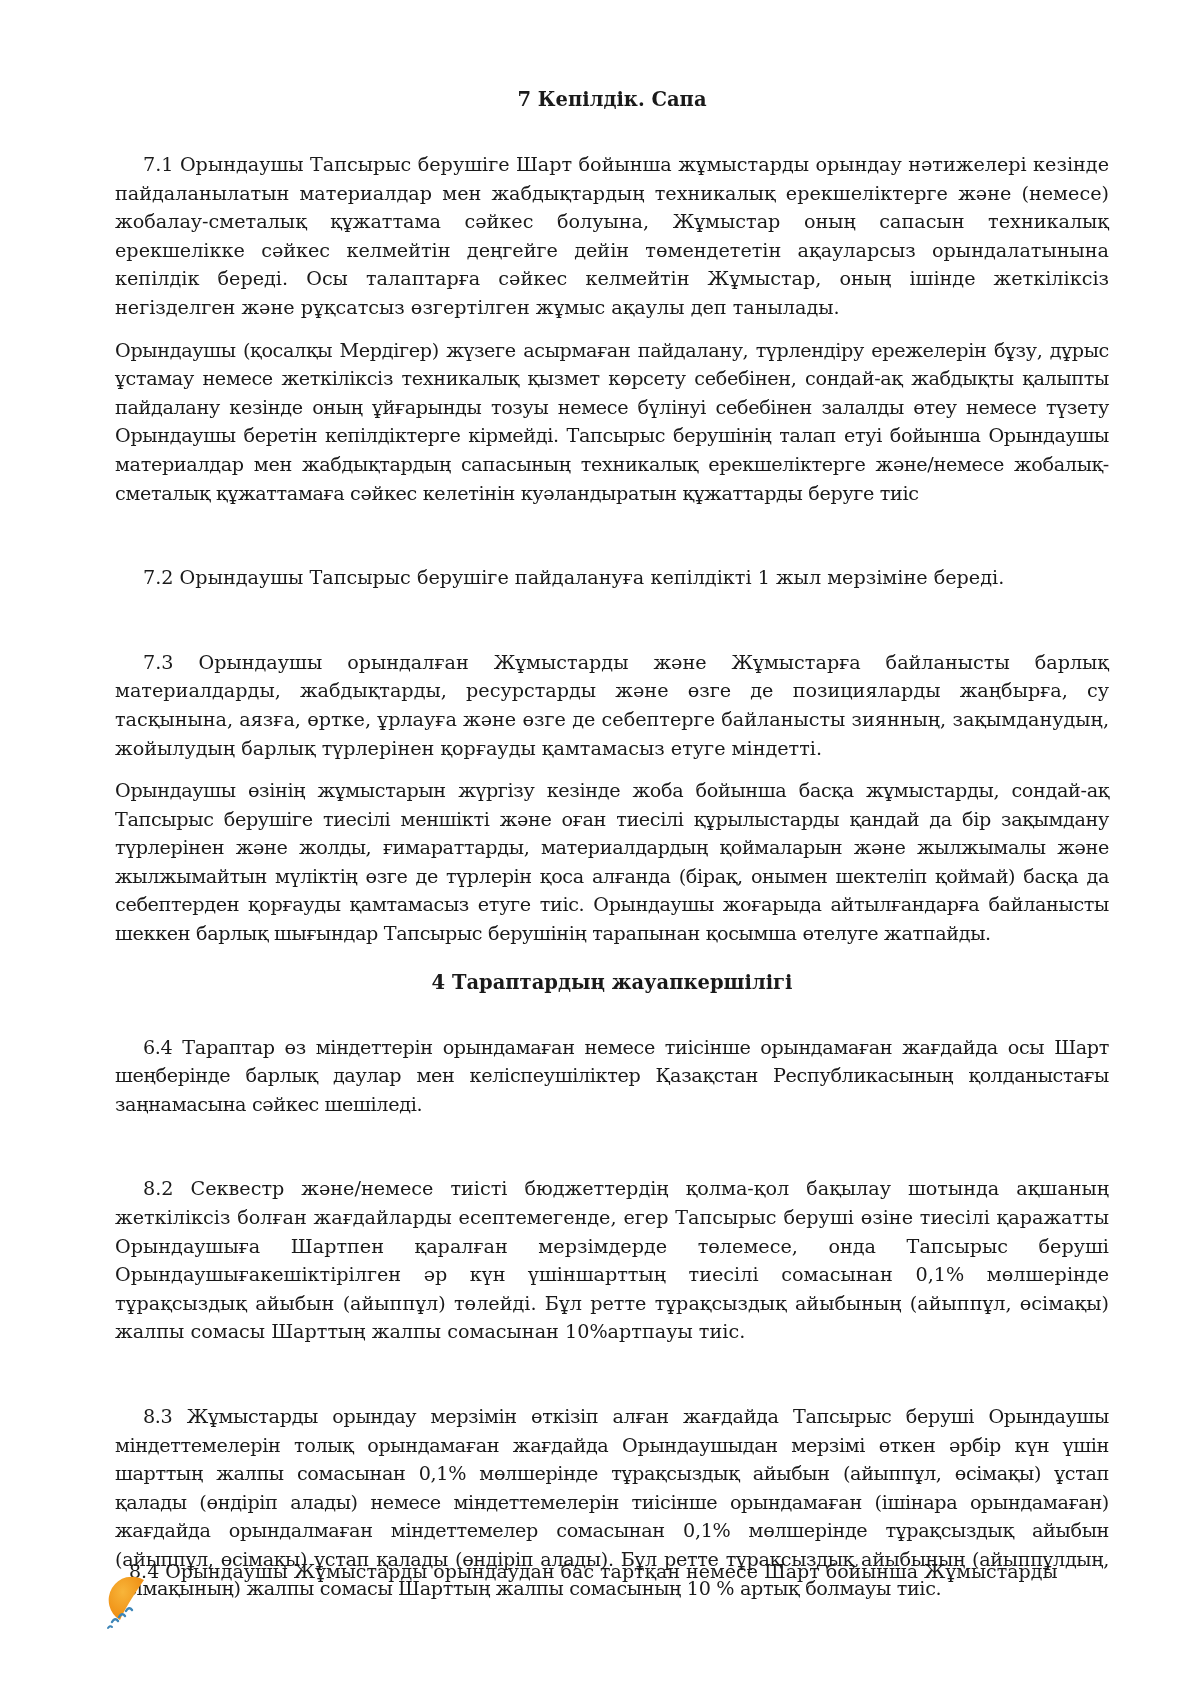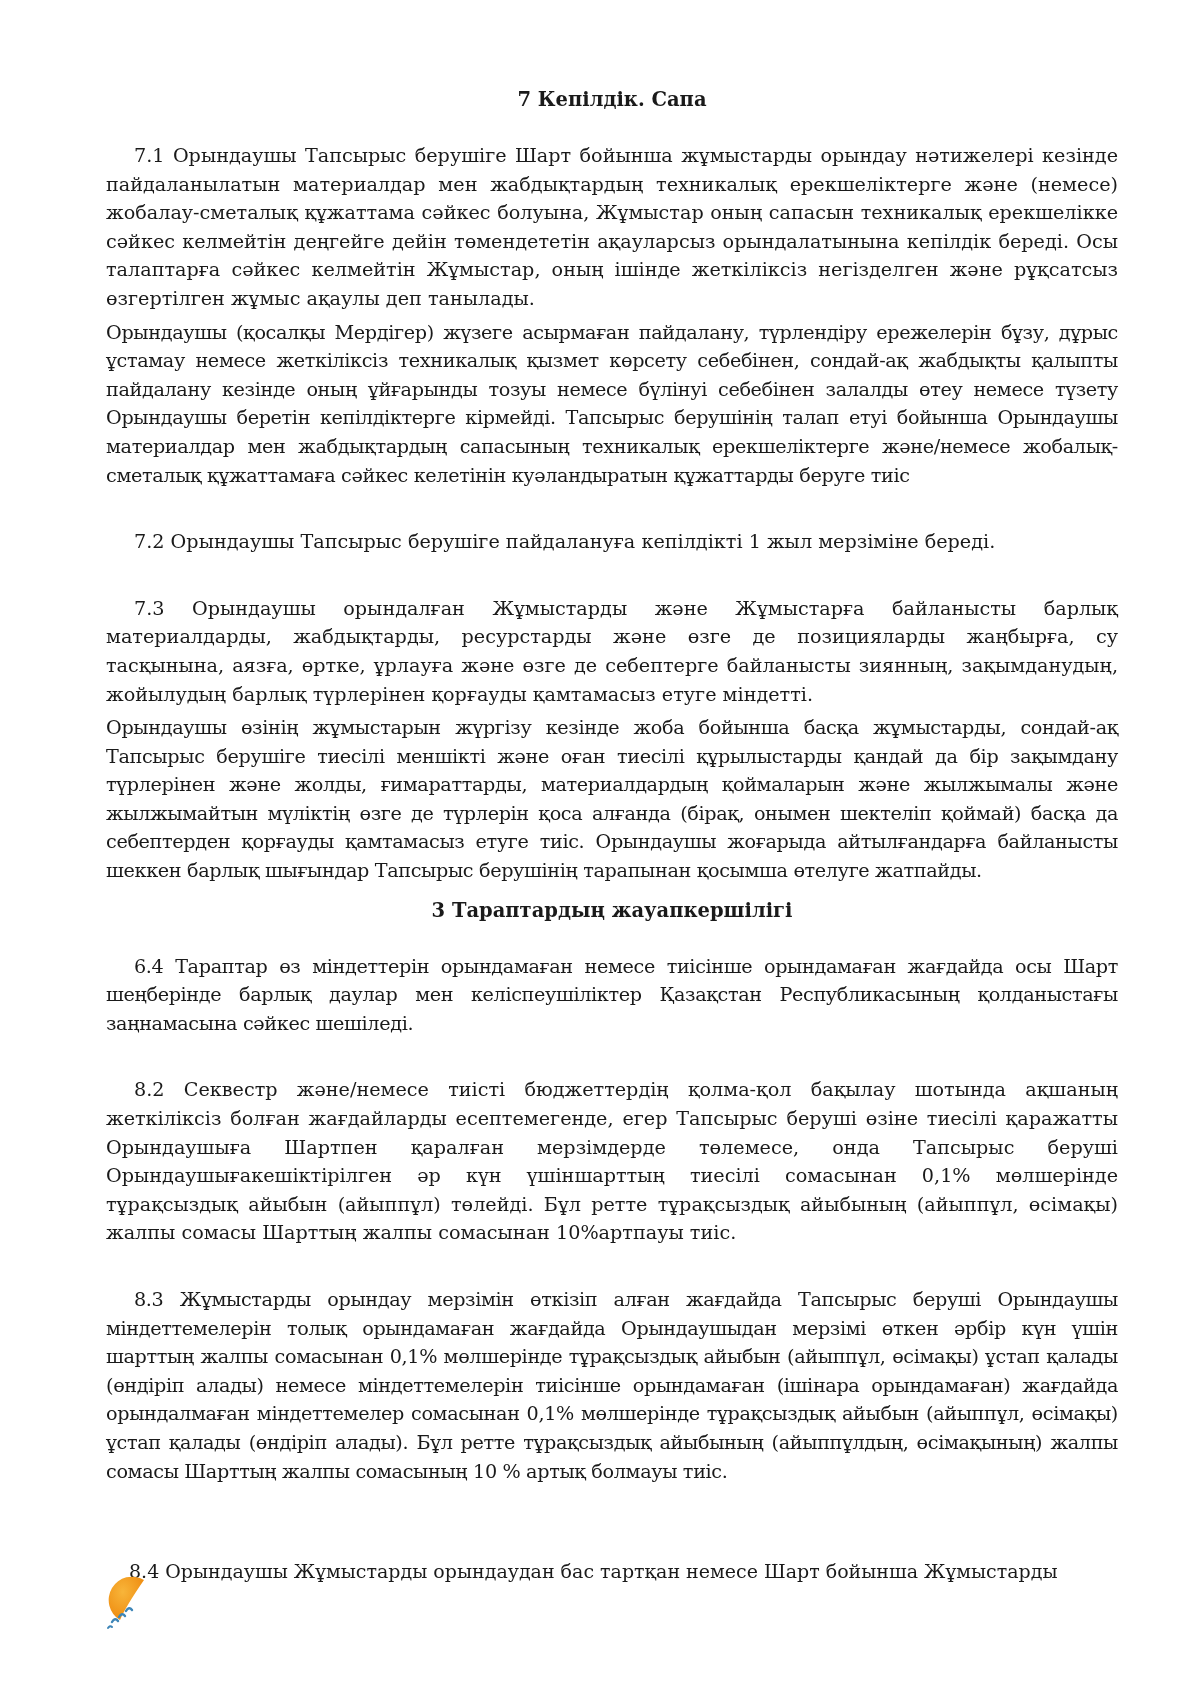--- a/index.html
+++ b/index.html
@@ -3,21 +3,21 @@
 <meta charset="utf-8">
 <style>
   html, body { margin: 0; padding: 0; background: #ffffff; }
   body { width: 1190px; height: 1683px; position: relative; overflow: hidden;
          font-family: "DejaVu Serif", "Liberation Serif", serif; color: #1a1a1a; }
   .page { position: absolute; left: 16px; top: 0; width: 1190px; height: 1683px; }
   .content { position: absolute; left: 85px; top: 86px; width: 1022px;
              font-size: 19.2px; line-height: 28.6px; }
   h2 { font-family: "DejaVu Serif", serif; font-weight: bold; font-size: 19.5px;
        text-align: center; margin: 0; line-height: 28px; }
-  p { margin: 5px; text-align: justify; }
+  p { margin: 14px; text-align: justify; }
   .indent { text-indent: 28px; }
   .gap-after-h { height: 23px; }
   .gap { height: 28px; }
   .gap-small { height: 6px; }
   #sec7-title { margin-bottom: 0; }
   .cond { letter-spacing: -0.35px; }
   .footer { position: absolute; left: 85px; top: 1560px; width: 1022px; height: 90px; }
   .logo { position: absolute; left: 3px; top: 10px; width: 44px; height: 60px; }
   .footer-text { position: absolute; left: 58px; top: 6px; width: 920px;
                  font-family: "DejaVu Serif", serif; font-size: 16px; line-height: 24px;
@@ -39,21 +39,21 @@
     <p class="cond">Орындаушы (қосалқы Мердігер) жүзеге асырмаған пайдалану, түрлендіру ережелерін бұзу, дұрыс ұстамау немесе жеткіліксіз техникалық қызмет көрсету себебінен, сондай-ақ жабдықты қалыпты пайдалану кезінде оның ұйғарынды тозуы немесе бүлінуі себебінен залалды өтеу немесе түзету Орындаушы беретін кепілдіктерге кірмейді. Тапсырыс берушінің талап етуі бойынша Орындаушы материалдар мен жабдықтардың сапасының техникалық ерекшеліктерге және/немесе жобалық-сметалық құжаттамаға сәйкес келетінін куәландыратын құжаттарды беруге тиіс</p>
     <div class="gap"></div>
 
     <p class="indent">7.2 Орындаушы Тапсырыс берушіге пайдалануға кепілдікті 1 жыл мерзіміне береді.</p>
     <div class="gap"></div>
 
     <p class="indent">7.3 Орындаушы орындалған Жұмыстарды және Жұмыстарға байланысты барлық материалдарды, жабдықтарды, ресурстарды және өзге де позицияларды жаңбырға, су тасқынына, аязға, өртке, ұрлауға және өзге де себептерге байланысты зиянның, зақымданудың, жойылудың барлық түрлерінен қорғауды қамтамасыз етуге міндетті.</p>
     <p class="cond">Орындаушы өзінің жұмыстарын жүргізу кезінде жоба бойынша басқа жұмыстарды, сондай-ақ Тапсырыс берушіге тиесілі меншікті және оған тиесілі құрылыстарды қандай да бір зақымдану түрлерінен және жолды, ғимараттарды, материалдардың қоймаларын және жылжымалы және жылжымайтын мүліктің өзге де түрлерін қоса алғанда (бірақ, онымен шектеліп қоймай) басқа да себептерден қорғауды қамтамасыз етуге тиіс. Орындаушы жоғарыда айтылғандарға байланысты шеккен барлық шығындар Тапсырыс берушінің тарапынан қосымша өтелуге жатпайды.</p>
     <div class="gap-small"></div>
 
-    <h2>3 Тараптардың жауапкершілігі</h2>
+    <h2>4 Тараптардың жауапкершілігі</h2>
     <div class="gap-after-h"></div>
 
     <p class="indent cond">6.4 Тараптар өз міндеттерін орындамаған немесе тиісінше орындамаған жағдайда осы Шарт шеңберінде барлық даулар мен келіспеушіліктер Қазақстан Республикасының қолданыстағы заңнамасына сәйкес шешіледі.</p>
     <div class="gap"></div>
 
     <p class="indent">8.2 Секвестр және/немесе тиісті бюджеттердің қолма-қол бақылау шотында ақшаның жеткіліксіз болған жағдайларды есептемегенде, егер Тапсырыс беруші өзіне тиесілі қаражатты Орындаушыға Шартпен қаралған мерзімдерде төлемесе, онда Тапсырыс беруші Орындаушығакешіктірілген әр күн үшіншарттың тиесілі сомасынан 0,1% мөлшерінде тұрақсыздық айыбын (айыппұл) төлейді. Бұл ретте тұрақсыздық айыбының (айыппұл, өсімақы) жалпы сомасы Шарттың жалпы сомасынан 10%артпауы тиіс.</p>
     <div class="gap"></div>
 
     <p class="indent cond">8.3 Жұмыстарды орындау мерзімін өткізіп алған жағдайда Тапсырыс беруші Орындаушы міндеттемелерін толық орындамаған жағдайда Орындаушыдан мерзімі өткен әрбір күн үшін шарттың жалпы сомасынан 0,1% мөлшерінде тұрақсыздық айыбын (айыппұл, өсімақы) ұстап қалады (өндіріп алады) немесе міндеттемелерін тиісінше орындамаған (ішінара орындамаған) жағдайда орындалмаған міндеттемелер сомасынан 0,1% мөлшерінде тұрақсыздық айыбын (айыппұл, өсімақы) ұстап қалады (өндіріп алады). Бұл ретте тұрақсыздық айыбының (айыппұлдың, өсімақының) жалпы сомасы Шарттың жалпы сомасының 10 % артық болмауы тиіс.</p>
   </div>

